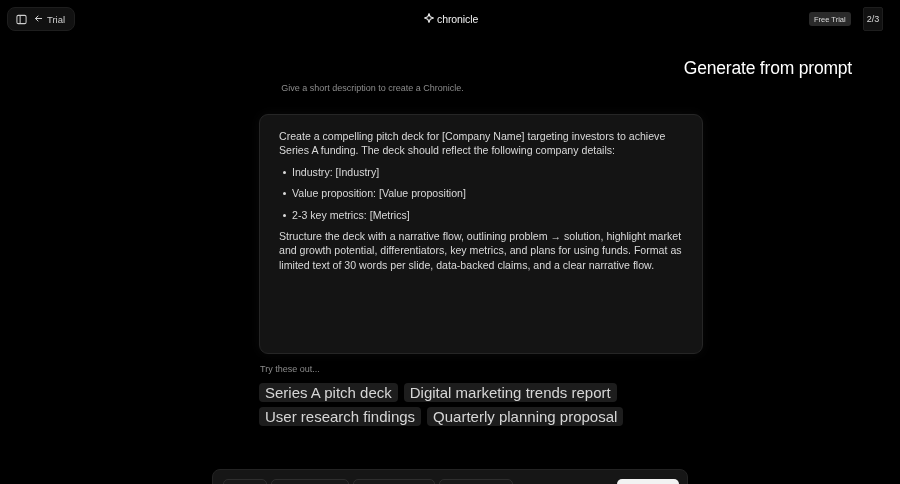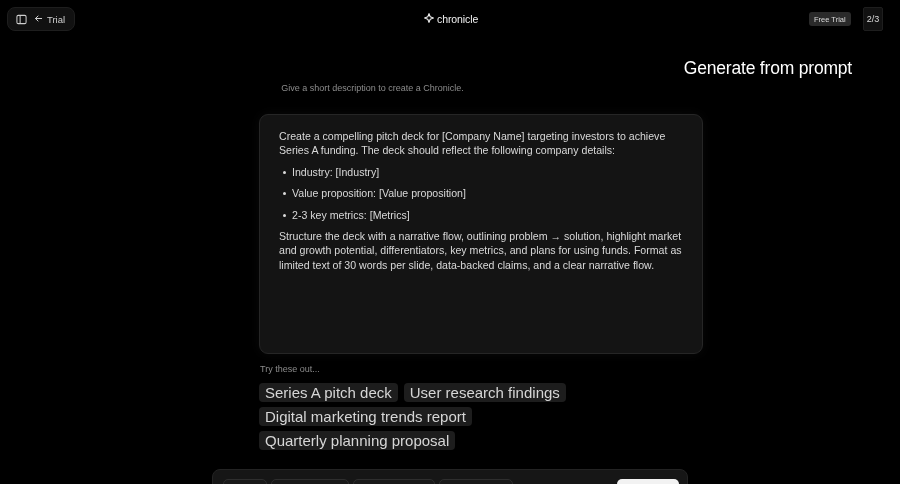--- a/index.html
+++ b/index.html
@@ -137,22 +137,22 @@
       <li>Industry: [Industry]</li>
       <li>Value proposition: [Value proposition]</li>
       <li>2-3 key metrics: [Metrics]</li>
     </ul>
     <p>Structure the deck with a narrative flow, outlining problem → solution, highlight market and growth potential, differentiators, key metrics, and plans for using funds. Format as limited text of 30 words per slide, data-backed claims, and a clear narrative flow.</p>
   </div>
 
   <div class="try-label">Try these out...</div>
   <div class="chips">
     <div class="chip">Series A pitch deck</div>
+    <div class="chip">Digital marketing trends report</div>
     <div class="chip">User research findings</div>
-    <div class="chip">Digital marketing trends report</div>
     <div class="chip">Quarterly planning proposal</div>
   </div>
 
   <div class="bottom-bar">
     <div class="bottom-pill" style="left:10px;width:44px;"></div>
     <div class="bottom-pill" style="left:58px;width:78px;"></div>
     <div class="bottom-pill" style="left:140px;width:82px;"></div>
     <div class="bottom-pill" style="left:226px;width:74px;"></div>
     <div class="generate-btn"></div>
   </div>

